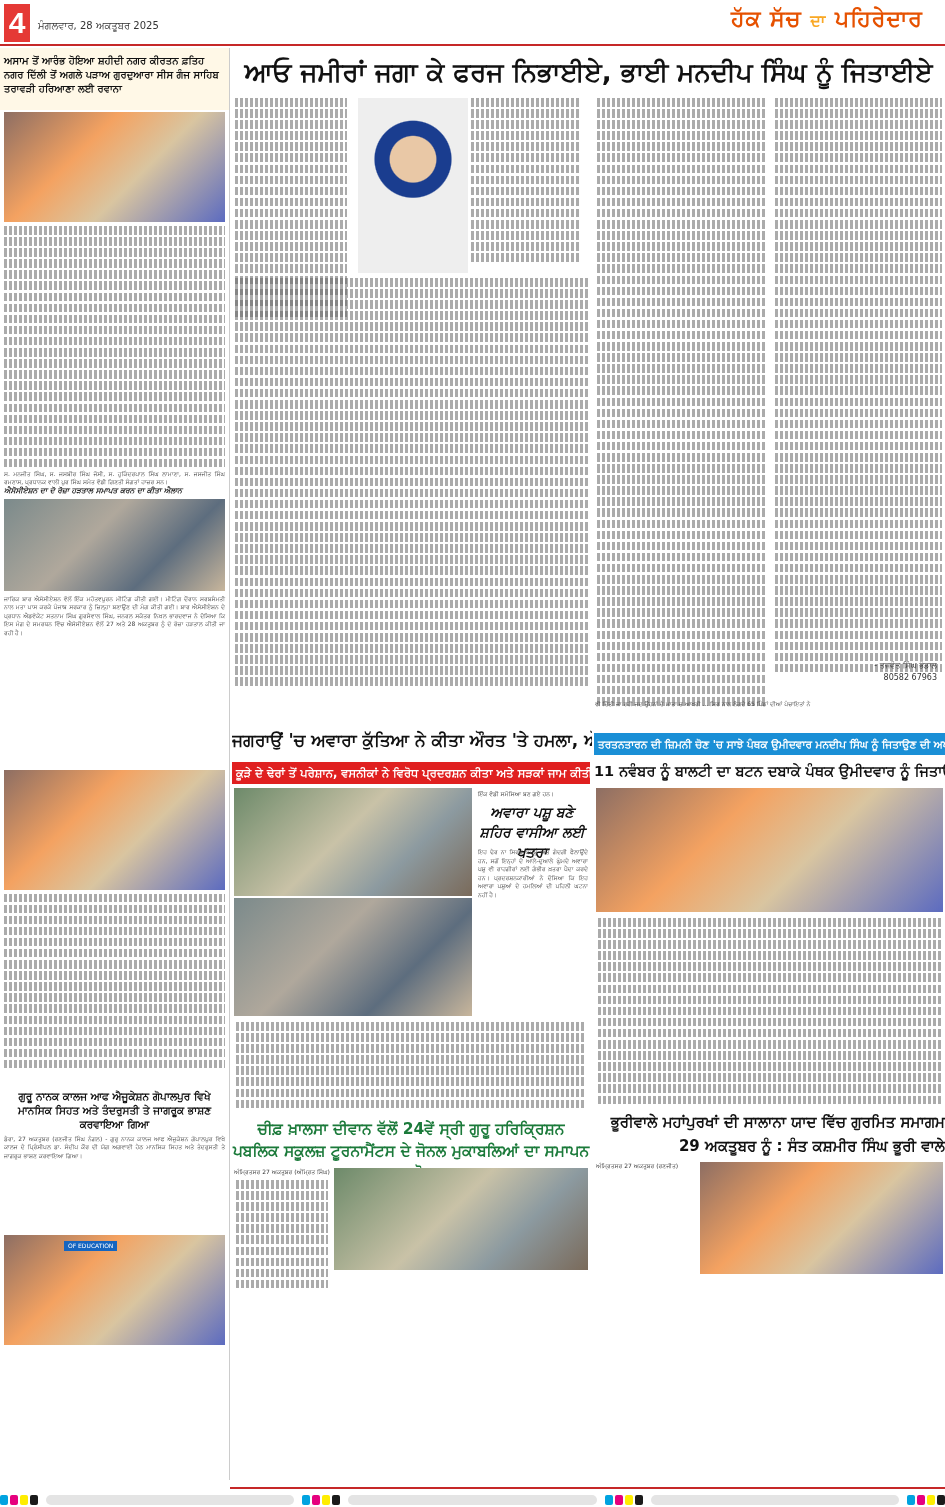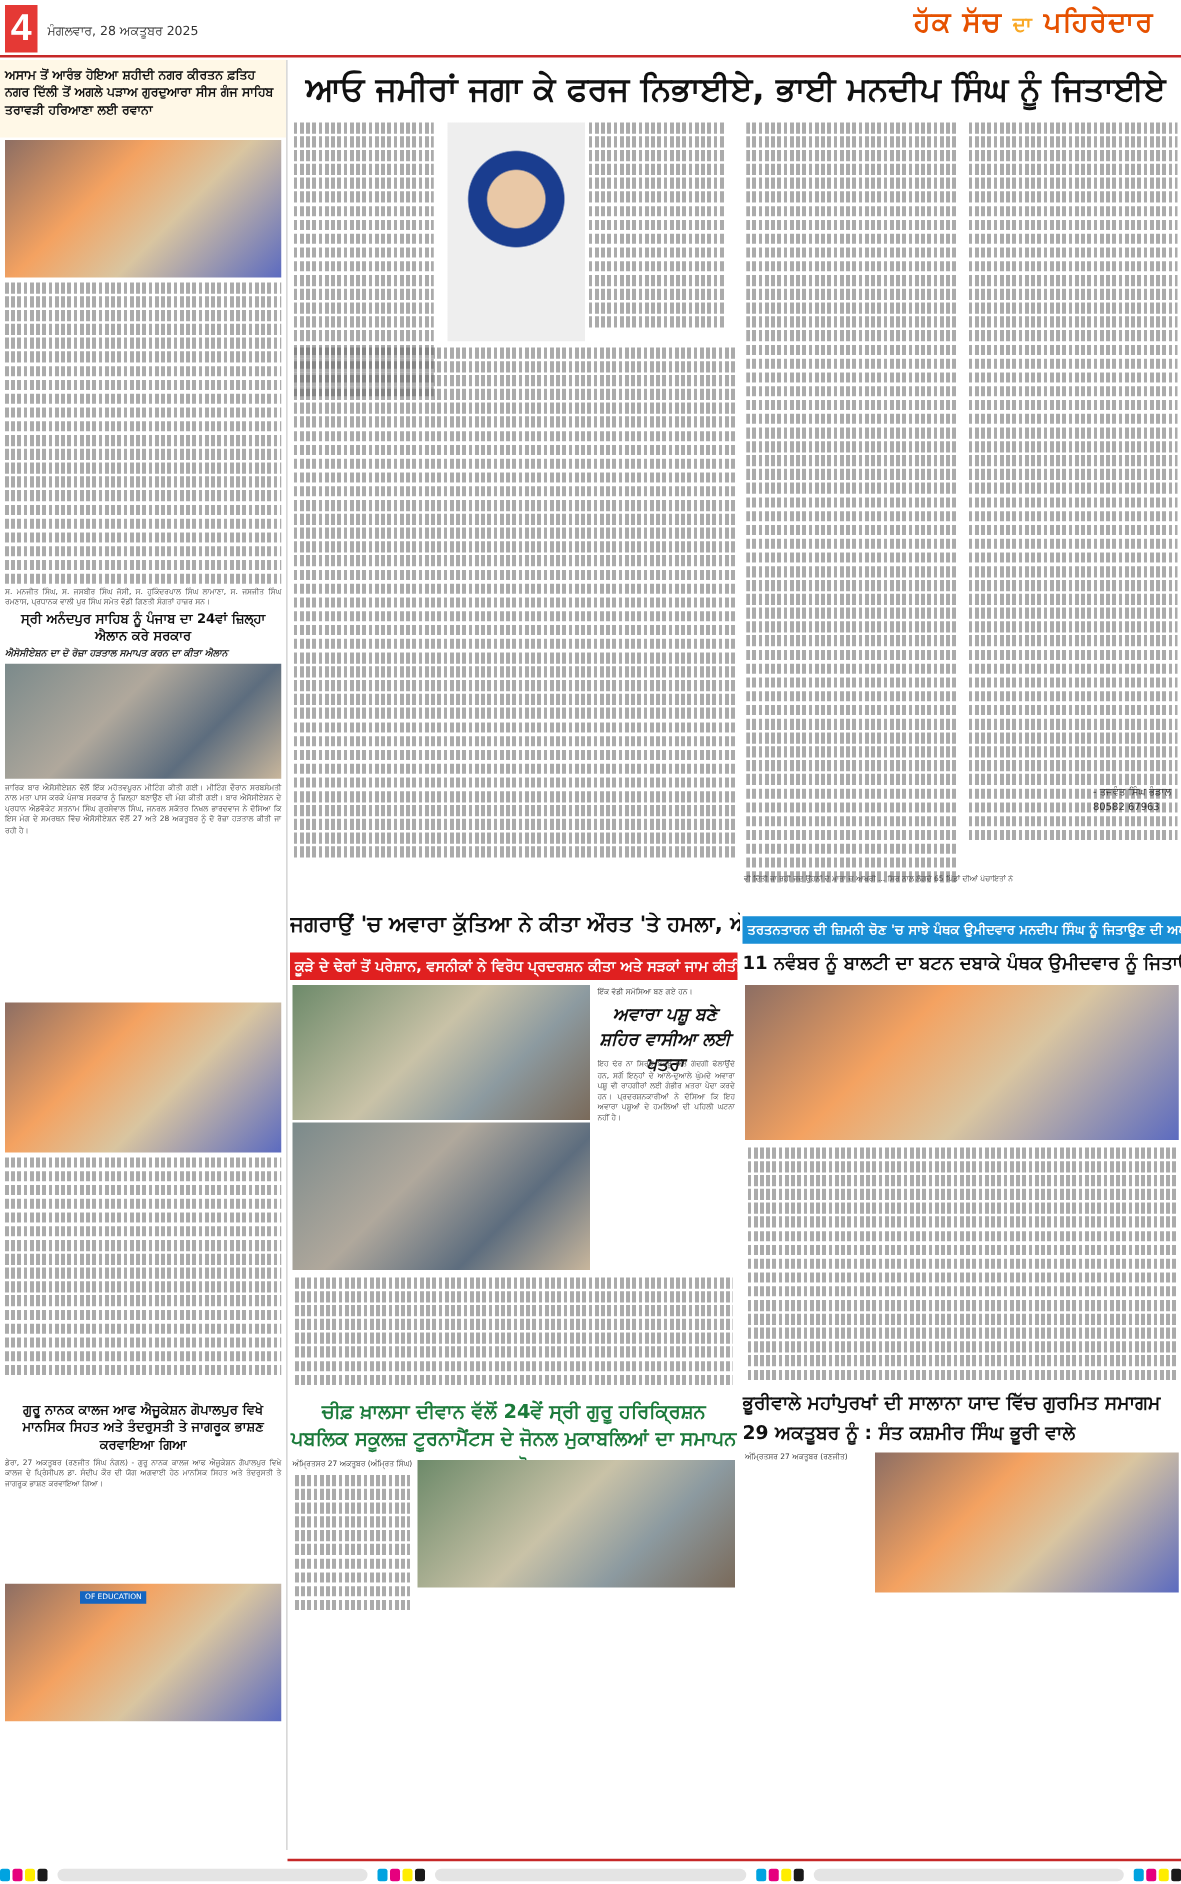--- a/index.html
+++ b/index.html
@@ -22,31 +22,31 @@
   .photo.portrait { background: radial-gradient(circle at 50% 35%, #e9c8a6 0 18%, #1a3d8f 19% 30%, #eee 31%); }
   .text-block { padding: 2px 4px; text-align: justify; }
   .text-line { height: 8.5px; background: repeating-linear-gradient(90deg,#666 0 3px,transparent 3px 5px); opacity: .55; margin: 0 0 2.6px 0; }
   .sub-head { font-weight: bold; font-size: 10.5px; line-height: 14px; color: #111; padding: 2px 4px; text-align: center; }
   .sub-italic { font-style: italic; font-weight: bold; font-size: 7.5px; text-align: left; color: #222; padding: 1px 4px; }
 
   .main-headline { position: absolute; left: 232px; top: 50px; width: 713px; height: 44px; font: bold 26px "DejaVu Sans", sans-serif; color: #111; white-space: nowrap; overflow: hidden; text-align: center; line-height: 44px; }
 
   .mid-area { position: absolute; left: 232px; top: 96px; width: 713px; height: 604px; }
   .mid-text { position: absolute; top: 0; height: 604px; padding: 2px 3px; }
-  .byline { position: absolute; right: 8px; top: 628px; text-align: left; font-size: 8px; color: #333; line-height: 12px; }
+  .byline { position: absolute; right: 8px; top: 660px; text-align: right; font-size: 8px; color: #333; line-height: 12px; }
 
   .jagraon-head { position: absolute; left: 232px; top: 730px; width: 360px; height: 30px; font: bold 17px "DejaVu Sans", sans-serif; color: #111; white-space: nowrap; overflow: hidden; }
   .red-banner { position: absolute; left: 232px; top: 762px; width: 358px; height: 22px; background: #e02020; color: #fff; font: bold 11.5px "DejaVu Sans", sans-serif; line-height: 22px; white-space: nowrap; overflow: hidden; padding-left: 4px; }
   .stray-head { position: absolute; left: 476px; top: 802px; width: 112px; text-align: center; font: bold 14px "DejaVu Serif", serif; font-style: italic; line-height: 20px; color: #111; }
 
   .blue-banner { position: absolute; left: 594px; top: 733px; width: 351px; height: 22px; background: #1a8fd6; color: #fff; font: bold 10.5px "DejaVu Sans", sans-serif; line-height: 22px; white-space: nowrap; overflow: hidden; padding-left: 4px; }
   .mla-head { position: absolute; left: 594px; top: 757px; width: 351px; height: 28px; font: bold 14.5px "DejaVu Sans", sans-serif; line-height: 28px; color: #111; white-space: nowrap; overflow: hidden; }
 
   .green-head { position: absolute; left: 232px; top: 1118px; width: 358px; font: bold 15.5px "DejaVu Sans", sans-serif; color: #1b7a3a; text-align: center; line-height: 22px; white-space: nowrap; overflow: hidden; }
-  .bhuri-head { position: absolute; left: 594px; top: 1110px; width: 351px; font: bold 15px "DejaVu Sans", sans-serif; color: #111; text-align: left; line-height: 24px; white-space: nowrap; overflow: hidden; }
+  .bhuri-head { position: absolute; left: 594px; top: 1110px; width: 351px; font: bold 15px "DejaVu Sans", sans-serif; color: #111; text-align: right; line-height: 24px; white-space: nowrap; overflow: hidden; }
 
   .abs { position: absolute; }
   .footer-red { position: absolute; left: 230px; top: 1487px; width: 715px; height: 2px; background: #c62828; }
   .regbar { position: absolute; left: 0; top: 1492px; width: 945px; height: 15px; display: flex; align-items: center; }
   .reg { display: flex; gap: 2px; }
   .reg span { width: 8px; height: 10px; border-radius: 2px; display: inline-block; }
   .c { background: #00a3e0; } .m { background: #e6007e; } .y { background: #ffed00; } .k { background: #1a1a1a; }
   .regpill { flex: 1; height: 10px; background: #e4e4e4; border-radius: 6px; margin: 0 8px; }
 </style>
 </head>
@@ -83,21 +83,20 @@
       <div class="text-line"></div>
       <div class="text-line"></div>
     <div class="text-line"></div>
       <div class="text-line"></div>
       <div class="text-line"></div>
       <div class="text-line"></div>
     <div class="text-line"></div>
       <div class="text-line"></div>
     <div style="font-size:6px;line-height:8px;">ਸ. ਮਨਜੀਤ ਸਿੰਘ, ਸ. ਜਸਬੀਰ ਸਿੰਘ ਜੱਸੀ, ਸ. ਹੁਕਿੰਦਰਪਾਲ ਸਿੰਘ ਲਾਮਾਣਾ, ਸ. ਜਸਜੀਤ ਸਿੰਘ ਰਮਣਾਸ, ਪ੍ਰਧਾਨਕ ਵਾਲੀ ਪੁਰ ਸਿੰਘ ਸਮੇਤ ਵੱਡੀ ਗਿਣਤੀ ਸੰਗਤਾਂ ਹਾਜ਼ਰ ਸਨ।</div>
   </div>
-  <div class="sub-head">ਸ੍ਰੀ ਅਨੰਦਪੁਰ ਸਾਹਿਬ ਨੂੰ ਪੰਜਾਬ ਦਾ 24ਵਾਂ ਜ਼ਿਲ੍ਹਾ ਐਲਾਨ ਕਰੇ ਸਰਕਾਰ</div>
   <div class="sub-italic">ਐਸੋਸੀਏਸ਼ਨ ਦਾ ਦੋ ਰੋਜ਼ਾ ਹੜਤਾਲ ਸਮਾਪਤ ਕਰਨ ਦਾ ਕੀਤਾ ਐਲਾਨ</div>
   <div class="photo grey" style="height:92px"></div>
   <div class="text-block" style="height:175px">ਜਾਰਿਕ ਬਾਰ ਐਸੋਸੀਏਸ਼ਨ ਵੱਲੋਂ ਇੱਕ ਮਹੱਤਵਪੂਰਨ ਮੀਟਿੰਗ ਕੀਤੀ ਗਈ। ਮੀਟਿੰਗ ਦੌਰਾਨ ਸਰਬਸੰਮਤੀ ਨਾਲ ਮਤਾ ਪਾਸ ਕਰਕੇ ਪੰਜਾਬ ਸਰਕਾਰ ਨੂੰ ਜ਼ਿਲ੍ਹਾ ਬਣਾਉਣ ਦੀ ਮੰਗ ਕੀਤੀ ਗਈ। ਬਾਰ ਐਸੋਸੀਏਸ਼ਨ ਦੇ ਪ੍ਰਧਾਨ ਐਡਵੋਕੇਟ ਸਤਨਾਮ ਸਿੰਘ ਗੁਰਸੇਵਾਲ ਸਿੰਘ, ਜਨਰਲ ਸਕੱਤਰ ਨਿਖਲ ਭਾਰਦਵਾਜ ਨੇ ਦੱਸਿਆ ਕਿ ਇਸ ਮੰਗ ਦੇ ਸਮਰਥਨ ਵਿੱਚ ਐਸੋਸੀਏਸ਼ਨ ਵੱਲੋਂ 27 ਅਤੇ 28 ਅਕਤੂਬਰ ਨੂੰ ਦੋ ਰੋਜ਼ਾ ਹੜਤਾਲ ਕੀਤੀ ਜਾ ਰਹੀ ਹੈ।</div>
   <div class="photo" style="height:120px"></div>
   <div class="text-block" style="height:195px">
     <div class="text-line"></div>
       <div class="text-line"></div>
       <div class="text-line"></div>
       <div class="text-line"></div>
     <div class="text-line"></div>

